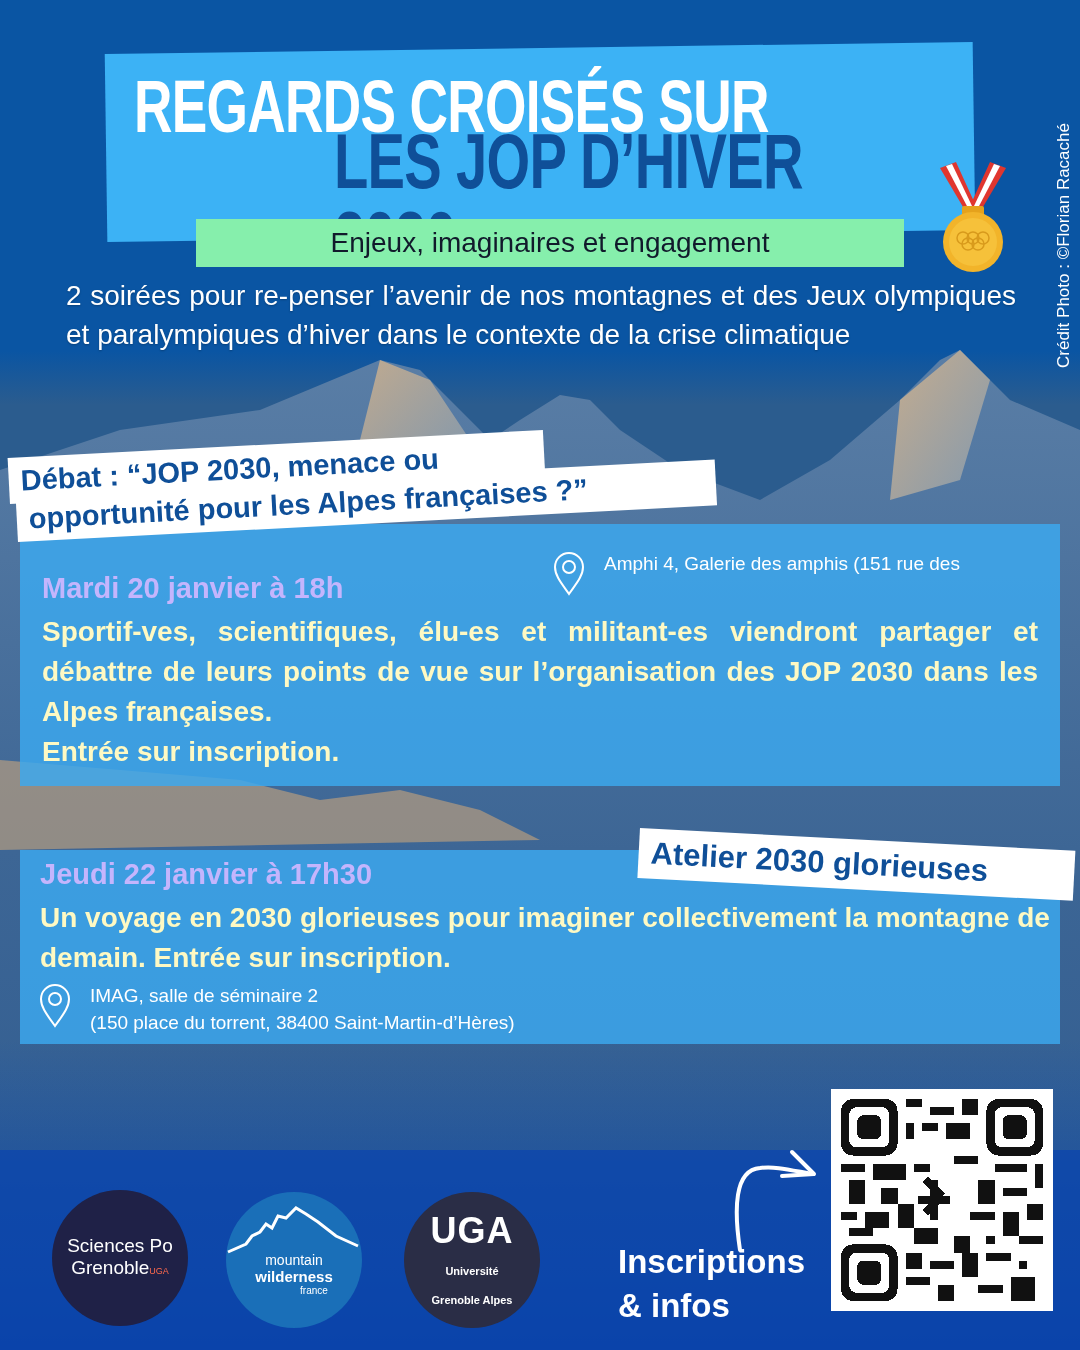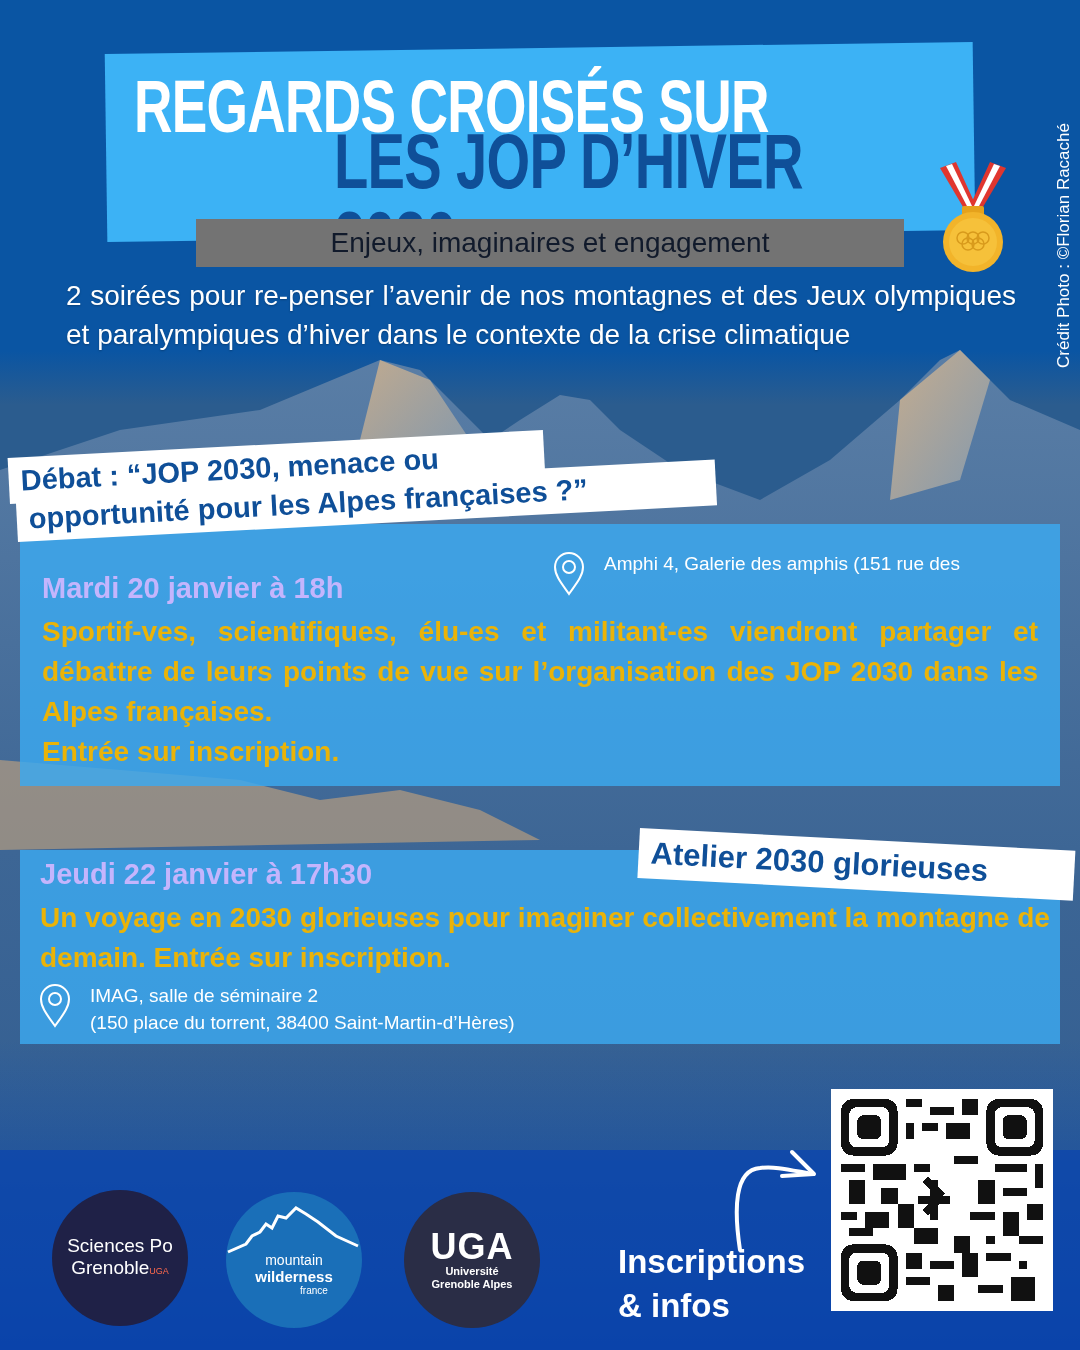--- a/index.html
+++ b/index.html
@@ -34,21 +34,21 @@
   }
   .title-line2 {
     position: absolute; left: 334px; top: 122px;
     font-family: "Liberation Sans", sans-serif; font-weight: bold;
     font-size: 78px; color: #0f4f98; letter-spacing: -1px;
     transform: scaleX(0.72); transform-origin: left top;
     line-height: 1;
   }
   .subtitle-box {
     position: absolute; left: 196px; top: 219px; width: 708px; height: 48px;
-    background: #737373;
+    background: #86efac;
     display: flex; align-items: center; justify-content: center;
     font-size: 28px; color: #111a2b;
   }
   .medal { position: absolute; left: 936px; top: 158px; width: 74px; width: 74px; height: 118px; }
   .credit {
     position: absolute; left: 1054px; top: 368px;
     transform: rotate(-90deg); transform-origin: left top;
     font-size: 17px; color: #ffffff; white-space: nowrap;
   }
 
@@ -74,21 +74,21 @@
   .tag-debate2 { left: 18px; top: 496px; height: 46px; font-size: 29px; line-height: 46px; transform: rotate(-3deg); transform-origin: left bottom; width: 700px; }
   .tag-atelier { left: 640px; top: 828px; height: 50px; font-size: 31px; line-height: 50px; transform: rotate(3deg); transform-origin: left top; width: 436px; }
 
   .date {
     position: absolute; font-weight: bold; font-size: 29px; color: #c4b5fd;
   }
   .date1 { left: 42px; top: 572px; }
   .date2 { left: 40px; top: 858px; }
 
   .desc {
-    position: absolute; color: #eab308; font-size: 28px; line-height: 40px;
+    position: absolute; color: #fef9c3; font-size: 28px; line-height: 40px;
     font-weight: bold;
   }
   .desc1 { left: 42px; top: 612px; width: 996px; text-align: justify; text-align-last: left; }
   .desc2 { left: 40px; top: 898px; width: 1016px; }
 
   .loc {
     position: absolute; display: flex; align-items: flex-start; gap: 18px;
     color: #ffffff; font-size: 19px; line-height: 27px;
   }
   .loc1 { left: 552px; top: 550px; }
@@ -103,21 +103,21 @@
   }
   .logo-sp { left: 52px; top: 1190px; background: #1f2147; }
   .logo-mw { left: 226px; top: 1192px; background: #1a6fb8; }
   .logo-uga { left: 404px; top: 1192px; background: #2a2d46; }
   .sp-text { font-size: 19px; line-height: 22px; text-align: center; }
   .sp-small { font-size: 9px; color:#ff6a4d; }
   .mw-name1 { font-size: 14px; margin-top: 28px; }
   .mw-name2 { font-size: 15px; font-weight: bold; }
   .mw-name3 { font-size: 10px; margin-left: 40px; }
   .uga-big { font-size: 36px; font-weight: bold; letter-spacing: 1px; line-height: 36px; }
-  .uga-small { font-size: 11px; font-weight: bold; line-height: 13px; }
+  .uga-small { font-size: 11px; font-weight: bold; line-height: 13px; margin-top: 16px; }
 
   .cta {
     position: absolute; left: 618px; top: 1240px;
     color: #ffffff; font-size: 33px; line-height: 44px; font-weight: bold;
   }
   .arrow { position: absolute; left: 720px; top: 1140px; width: 100px; width: 100px; height: 120px; }
   .qr {
     position: absolute; left: 831px; top: 1089px; width: 222px; height: 222px;
     background: #ffffff; padding: 10px;
   }

